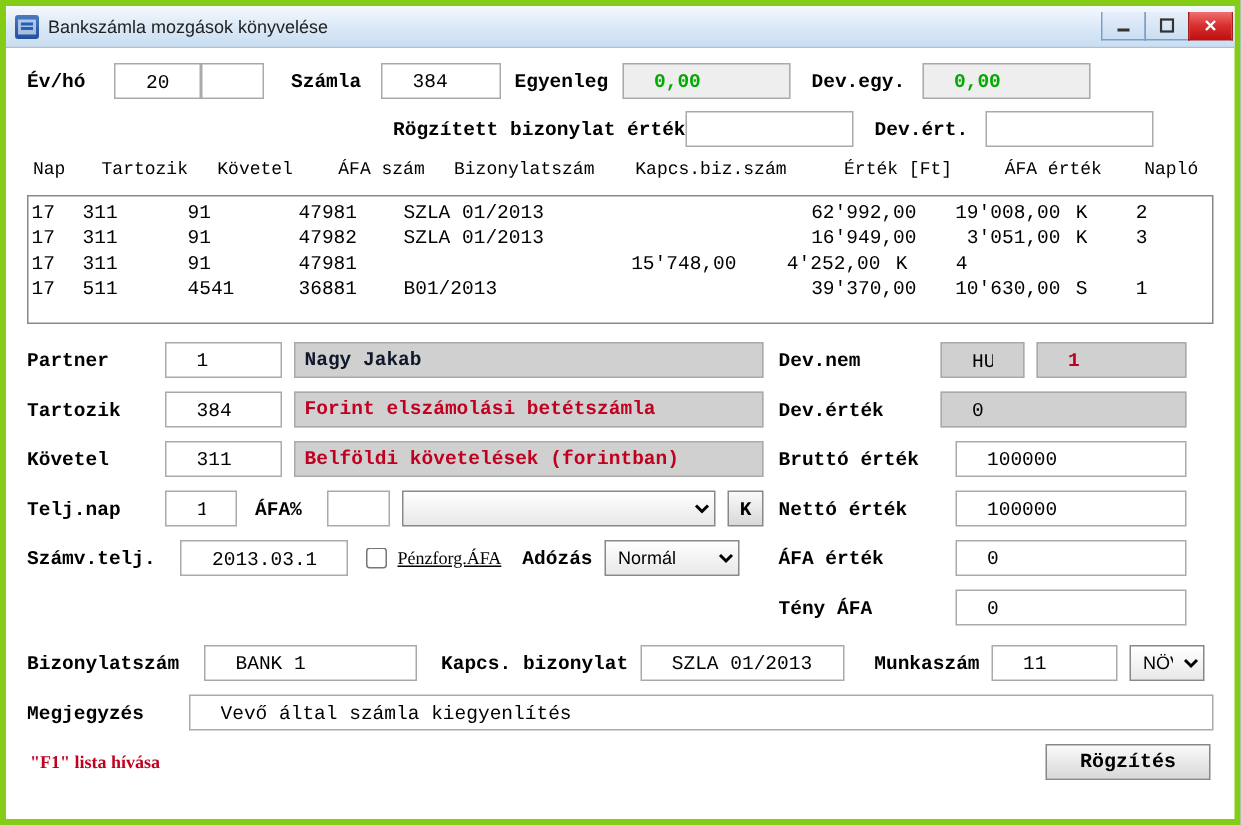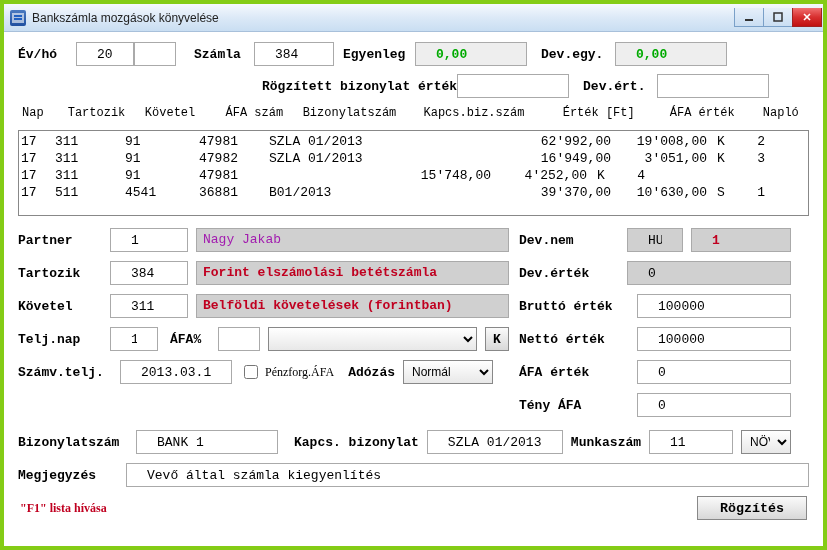--- a/index.html
+++ b/index.html
@@ -77,37 +77,37 @@
   .grid-row { display:flex; line-height:17px;}
   .c-nap{width:34px;} .c-tart{width:70px;} .c-kov{width:74px;} .c-afa{width:70px;}
   .c-biz{width:120px;} .c-kapcs{width:114px;} .c-ertek{width:108px;text-align:right;}
   .c-afaert{width:100px;text-align:right;padding-right:4px;} .c-naplo{width:20px;text-align:center;}
   .c-sor{width:34px;text-align:right;}
   .twocol { display:flex; gap:10px;}
   .leftcol { flex: 1 1 auto; }
   .rightcol { width: 290px; }
   .field-row { display:flex; align-items:center; margin-bottom:9px; gap:8px;}
   .desc { background:#d0d0d0; color:#c00020; font-weight:bold; border:1px solid #aaa; height:24px; padding:3px 6px; font-family:"Courier New",monospace; font-size:13px; flex:1;}
-  .desc-plain { color:#a21caf; font-weight:normal;}
+  .desc-plain { color:#0f172a; font-weight:bold;}
   select, .combo {
     font-family: Tahoma, sans-serif;
     font-size: 12px;
     height: 24px;
     border:1px solid #888;
     background:linear-gradient(#fff,#e8e8e8);
     padding: 2px 4px;
   }
   .btn-small {
     height:24px;width:24px;
     border:1px solid #888;
     background:linear-gradient(#fafafa,#d8d8d8);
     font-family:"Courier New",monospace;font-size:13px;font-weight:bold;
     display:inline-flex;align-items:center;justify-content:center;
   }
-  .chk { display:inline-flex;align-items:center;gap:4px;font-family:Tahoma;font-size:12px;}
+  .chk { display:inline-flex;align-items:center;gap:4px;font-family:Tahoma;font-size:12px;text-decoration:underline;}
   .chk input{width:14px;height:14px;}
   .footer { display:flex;align-items:center;justify-content:space-between;margin-top:8px;padding:0 2px;}
   .f1hint { color:#c00020; font-weight:bold; font-family:Tahoma; font-size:12px;}
   .btn {
     min-width: 110px; height: 24px;
     border:1px solid #888;
     background:linear-gradient(#fafafa,#d8d8d8);
     font-family:"Courier New",monospace; font-weight:bold;
     padding:2px 16px;
   }
@@ -294,21 +294,21 @@
           <input class="txt" style="width: 154px;" value="0">
         </div>
       </div>
     </div>
 
     <div class="field-row" style="margin-top:4px">
       <span class="lbl" style="width:110px">Bizonylatszám</span>
       <input class="txt" style="width: 142px;" value="BANK 1">
       <span class="lbl" style="margin-left:8px">Kapcs. bizonylat</span>
       <input class="txt" style="width: 136px;" value="SZLA 01/2013">
-      <span class="lbl" style="">Munkaszám</span>
+      <span class="lbl" style="margin-left:12px">Munkaszám</span>
       <input class="txt" style="width: 84px;" value="11">
       <select class="combo combo-nov"><option>NÖV</option></select>
     </div>
     <div class="field-row">
       <span class="lbl" style="width:100px">Megjegyzés</span>
       <input class="txt" style="flex: 1 1 0%;" value="Vevő által számla kiegyenlítés">
     </div>
 
     <div class="footer">
       <span class="f1hint">"F1" lista hívása</span>

